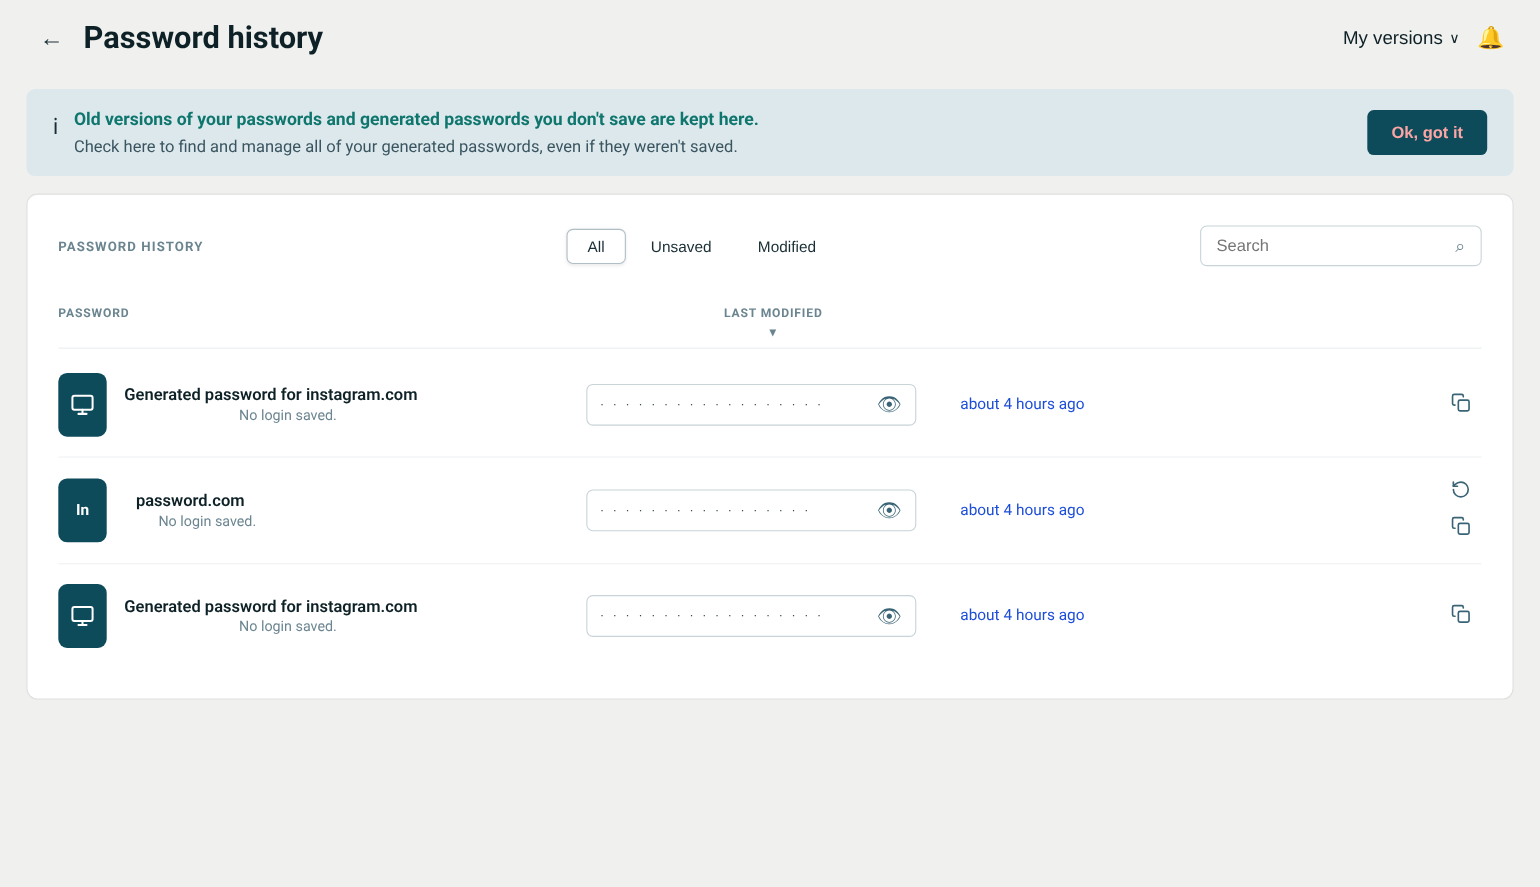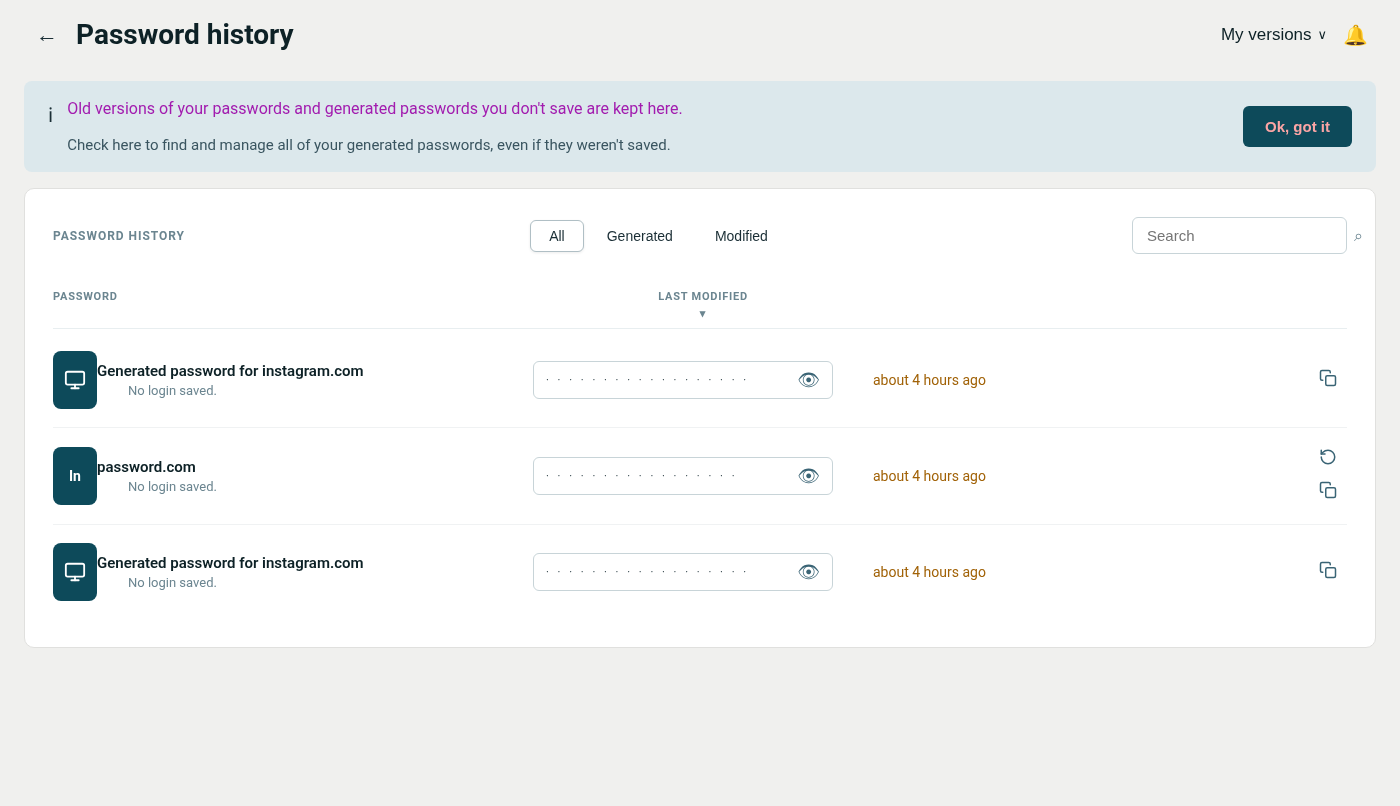--- a/index.html
+++ b/index.html
@@ -87,27 +87,26 @@
       margin-top: 2px;
       flex-shrink: 0;
     }
     .info-text {
       display: flex;
       flex-direction: column;
       gap: 6px;
     }
     .info-text-primary {
       font-size: 16px;
-      color: #a21caf;
-      font-weight: 400;
+      color: #0f766e;
+      font-weight: 700;
     }
     .info-text-secondary {
       font-size: 15px;
       color: #3a5560;
-      margin-top: 12px;
     }
     .ok-btn {
       background: #0d4a5a;
       color: #fca5a5;
       border: none;
       border-radius: 6px;
       padding: 12px 22px;
       font-size: 15px;
       font-weight: 600;
       cursor: pointer;
@@ -158,21 +157,21 @@
       border-radius: 6px;
       box-shadow: 0 1px 3px rgba(0,0,0,0.08);
     }
     .search-box {
       display: flex;
       align-items: center;
       border: 1.5px solid #c8d4d8;
       border-radius: 6px;
       padding: 8px 14px;
       gap: 8px;
-      width: 215px;
+      width: 256px;
       background: #fff;
     }
     .search-input {
       border: none;
       outline: none;
       font-size: 15px;
       color: #6b8590;
       flex: 1;
       background: transparent;
     }
@@ -211,20 +210,22 @@
       align-items: center;
       padding: 18px 0;
       border-bottom: 1px solid #f0f2f3;
     }
     .table-row:last-child {
       border-bottom: none;
     }
     .item-cell {
       display: flex;
       align-items: center;
+      gap: 16px;
+      text-align: center;
     }
     .item-icon {
       width: 44px;
       height: 58px;
       border-radius: 8px;
       background: #0d4a5a;
       display: flex;
       align-items: center;
       justify-content: center;
       color: #fff;
@@ -280,21 +281,21 @@
       line-height: 1;
     }
     .meta-cell {
       display: flex;
       align-items: center;
       justify-content: space-between;
       padding-right: 8px;
     }
     .time-text {
       font-size: 14px;
-      color: #a16207;
+      color: #1d4ed8;
     }
     .row-actions {
       display: flex;
       flex-direction: column;
       gap: 6px;
       align-items: center;
     }
     .action-btn {
       background: none;
       border: none;
@@ -333,21 +334,21 @@
   </div>
   <button class="ok-btn">Ok, got it</button>
 </div>
 
 <div class="main-card">
 
   <div class="toolbar">
     <span class="section-label">PASSWORD HISTORY</span>
     <div class="toolbar-center">
       <button class="filter-btn active">All</button>
-      <button class="filter-btn">Generated</button>
+      <button class="filter-btn">Unsaved</button>
       <button class="filter-btn">Modified</button>
     </div>
     <div class="search-box">
       <input class="search-input" type="text" placeholder="Search" style="">
       <span class="search-icon">⌕</span>
     </div>
   </div>
 
   <div class="table-header">
     <span class="col-header">PASSWORD</span>

